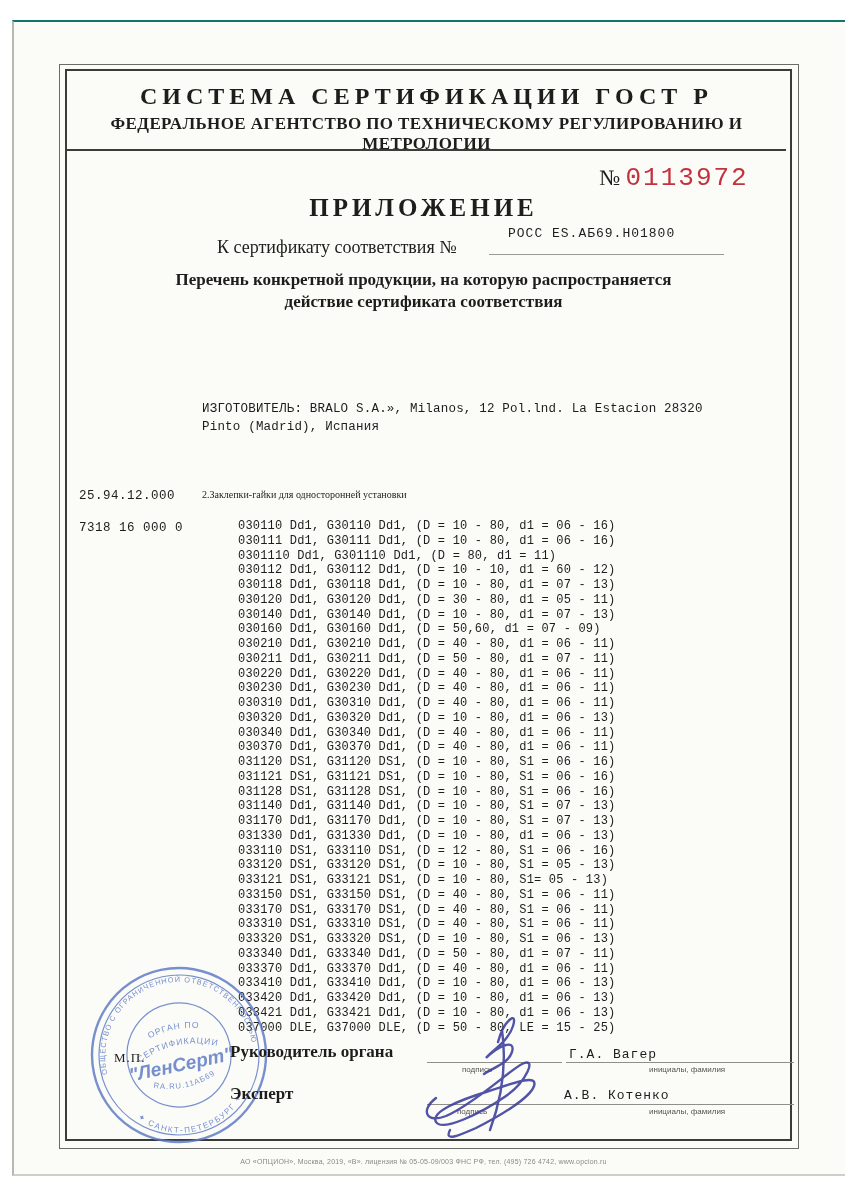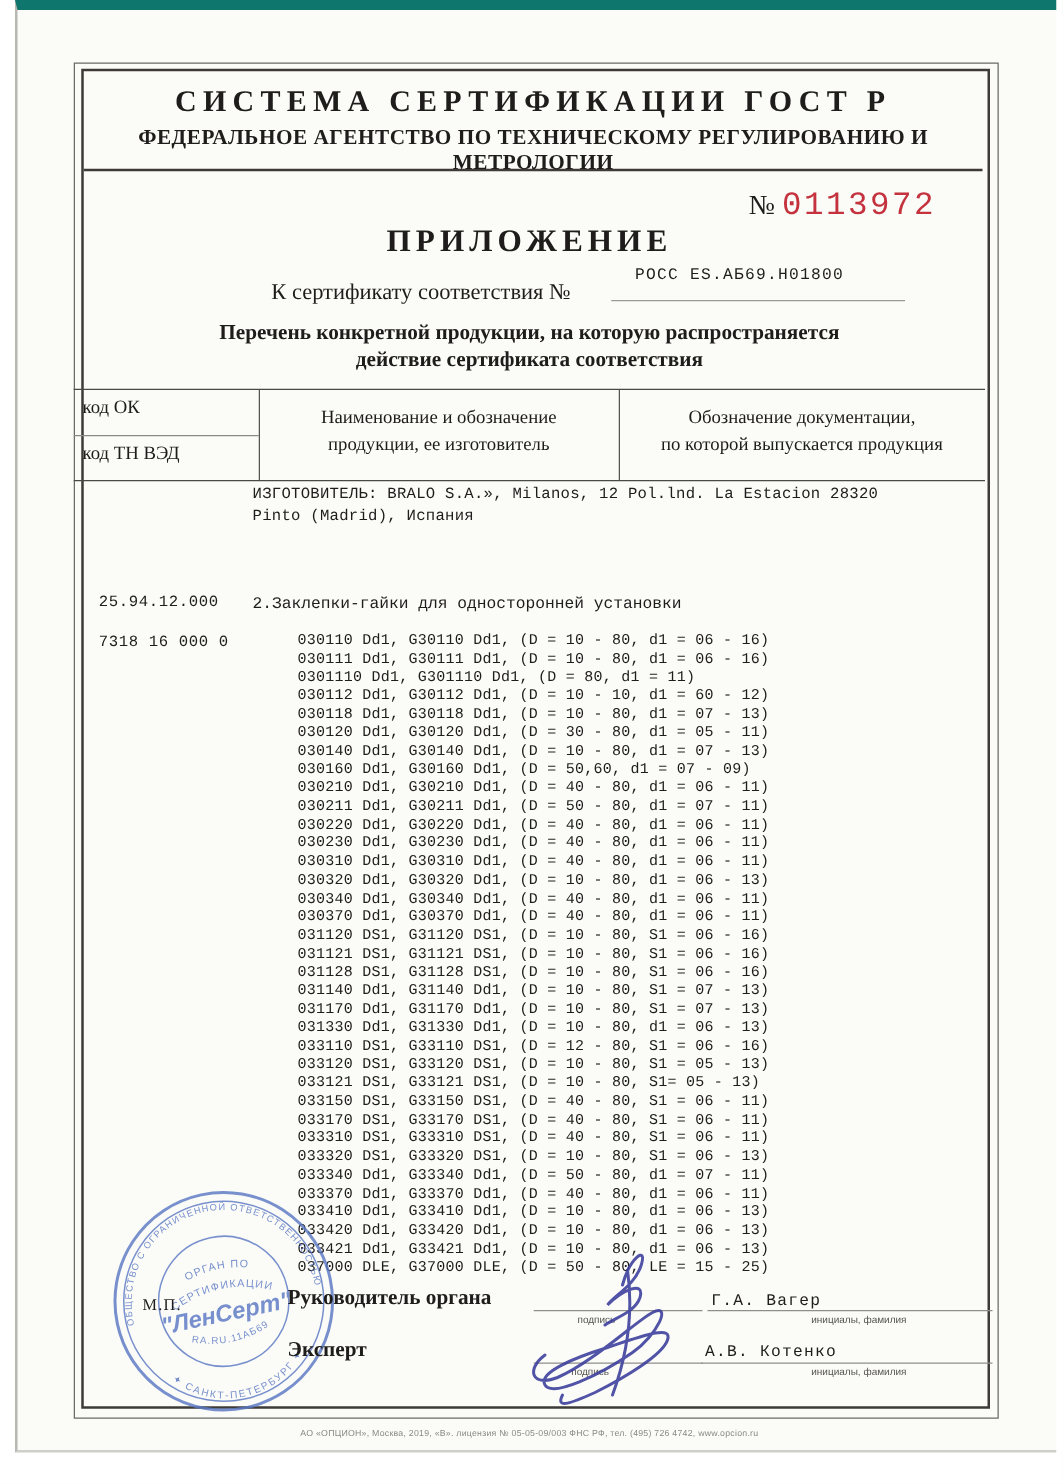--- a/index.html
+++ b/index.html
@@ -1,23 +1,23 @@
 <!DOCTYPE html>
 <html><head>
 <meta charset="utf-8">
 <style>
   html,body{margin:0;padding:0;}
   body{
     width:850px;height:1187px;position:relative;background:#ffffff;
     font-family:"Liberation Serif", serif;color:#1e1d1b;overflow:hidden;
   }
   .page{
-    position:absolute;left:12px;top:0;width:831px;height:1152px;
+    position:absolute;left:12px;top:20px;width:831px;height:1152px;
     background:#fbfbf8;
-    border-left:2px solid #b8b8b2;border-top:8px solid #0f766e;border-bottom:2px solid #cfcfc9;
+    border-left:2px solid #b8b8b2;border-top:2px solid #0f766e;border-bottom:2px solid #cfcfc9;
   }
   .outer-frame{
     position:absolute;left:45px;top:42px;width:738px;height:1083px;
     border:1px solid #6a6a66;
   }
   .inner-frame{
     position:absolute;left:51px;top:47px;width:723px;height:1068px;
     border:2px solid #3c3b38;
   }
   .abs{position:absolute;}
@@ -42,21 +42,21 @@
   .thead{
     position:absolute;left:45px;top:303px;width:729px;height:72px;
     border-top:1.5px solid #4a4945;border-bottom:1.5px solid #4a4945;
   }
   .thead .v1{position:absolute;left:148px;top:0;height:72px;border-left:1px solid #55544f;}
   .thead .v2{position:absolute;left:436px;top:0;height:72px;border-left:1px solid #55544f;}
   .thead .hmid{position:absolute;left:0;top:36px;width:148px;border-top:1px solid #8a8a84;}
   .th-cell{font-size:15px;}
   .mfr{font-size:12.5px;letter-spacing:0.2px;}
   .codecol{font-size:12.5px;letter-spacing:0.5px;}
-  .prodgroup{font-size:13px;}
+  .prodgroup{font-size:10px;font-family:Liberation Serif, serif;}
   #product-list{font-size:12px;line-height:14.75px;white-space:pre;letter-spacing:0.2px;}
   .product-row{height:14.75px;margin-left:36px;}
   .sig-label{font-size:17px;font-weight:bold;}
   .sig-name{font-size:13px;letter-spacing:1px;}
   .sig-line{border-bottom:1px solid #8f8f89;}
   .sig-caption{font-size:8px;color:#55544f;font-family:"Liberation Sans", sans-serif;}
   .mp{font-size:13px;letter-spacing:1px;}
   .footer{font-size:7px;color:#8a8a84;font-family:"Liberation Sans", sans-serif;letter-spacing:0.2px;}
   svg text{font-family:"Liberation Sans", sans-serif;}
 </style>
@@ -80,31 +80,20 @@
 
   <div class="abs cert-label" style="left:203px;top:215px;">К сертификату соответствия №</div>
 
   <div class="abs title center" style="left:45px;top:172px;width:729px;">ПРИЛОЖЕНИЕ</div>
   <div class="abs cert-no mono" style="left:478px;top:204px;margin-left:16px;">РОСС ES.АБ69.Н01800</div>
   <div class="abs cert-line" style="left:475px;top:212px;width:235px;height:20px;"></div>
 
   <div class="abs desc center" style="left:45px;top:270px;width:729px;">действие сертификата соответствия</div>
   <div class="abs desc center" style="left:45px;top:248px;width:729px;">Перечень конкретной продукции,  на которую распространяется</div>
 
-  <div class="thead">
-    <div class="v1"></div>
-    <div class="v2"></div>
-    <div class="hmid"></div>
-    <div class="abs th-cell" style="left:7px;top:6px;">код ОК</div>
-    <div class="abs th-cell" style="left:7px;top:43px;">код ТН ВЭД</div>
-    <div class="abs th-cell center" style="left:148px;top:14px;width:288px;">Наименование и обозначение</div>
-    <div class="abs th-cell center" style="left:148px;top:36px;width:288px;">продукции, ее изготовитель</div>
-    <div class="abs th-cell center" style="left:436px;top:14px;width:293px;">Обозначение документации,</div>
-    <div class="abs th-cell center" style="left:436px;top:36px;width:293px;">по которой выпускается продукция</div>
-  </div>
 
   <div class="abs mfr mono" style="left:188px;top:380px;">ИЗГОТОВИТЕЛЬ: BRALO S.A.», Milanos, 12 Pol.lnd. La Estacion 28320</div>
   <div class="abs mfr mono" style="left:188px;top:398px;">Pinto (Madrid), Испания</div>
 
   <div class="abs codecol mono" style="left:65px;top:467px;">25.94.12.000</div>
   <div class="abs codecol mono" style="left:65px;top:499px;">7318 16 000 0</div>
 
   <div class="abs prodgroup mono" style="left:188px;top:467px;">2.Заклепки-гайки для односторонней установки</div>
 
   <div id="product-list" class="abs mono" style="left:188px;top:497px;width:430px;"><div class="product-row">030110 Dd1, G30110 Dd1, (D = 10 - 80, d1 = 06 - 16)</div><div class="product-row">030111 Dd1, G30111 Dd1, (D = 10 - 80, d1 = 06 - 16)</div><div class="product-row">0301110 Dd1, G301110 Dd1, (D = 80, d1 = 11)</div><div class="product-row">030112 Dd1, G30112 Dd1, (D = 10 - 10, d1 = 60 - 12)</div><div class="product-row">030118 Dd1, G30118 Dd1, (D = 10 - 80, d1 = 07 - 13)</div><div class="product-row">030120 Dd1, G30120 Dd1, (D = 30 - 80, d1 = 05 - 11)</div><div class="product-row">030140 Dd1, G30140 Dd1, (D = 10 - 80, d1 = 07 - 13)</div><div class="product-row">030160 Dd1, G30160 Dd1, (D = 50,60, d1 = 07 - 09)</div><div class="product-row">030210 Dd1, G30210 Dd1, (D = 40 - 80, d1 = 06 - 11)</div><div class="product-row">030211 Dd1, G30211 Dd1, (D = 50 - 80, d1 = 07 - 11)</div><div class="product-row">030220 Dd1, G30220 Dd1, (D = 40 - 80, d1 = 06 - 11)</div><div class="product-row">030230 Dd1, G30230 Dd1, (D = 40 - 80, d1 = 06 - 11)</div><div class="product-row">030310 Dd1, G30310 Dd1, (D = 40 - 80, d1 = 06 - 11)</div><div class="product-row">030320 Dd1, G30320 Dd1, (D = 10 - 80, d1 = 06 - 13)</div><div class="product-row">030340 Dd1, G30340 Dd1, (D = 40 - 80, d1 = 06 - 11)</div><div class="product-row">030370 Dd1, G30370 Dd1, (D = 40 - 80, d1 = 06 - 11)</div><div class="product-row">031120 DS1, G31120 DS1, (D = 10 - 80, S1 = 06 - 16)</div><div class="product-row">031121 DS1, G31121 DS1, (D = 10 - 80, S1 = 06 - 16)</div><div class="product-row">031128 DS1, G31128 DS1, (D = 10 - 80, S1 = 06 - 16)</div><div class="product-row">031140 Dd1, G31140 Dd1, (D = 10 - 80, S1 = 07 - 13)</div><div class="product-row">031170 Dd1, G31170 Dd1, (D = 10 - 80, S1 = 07 - 13)</div><div class="product-row">031330 Dd1, G31330 Dd1, (D = 10 - 80, d1 = 06 - 13)</div><div class="product-row">033110 DS1, G33110 DS1, (D = 12 - 80, S1 = 06 - 16)</div><div class="product-row">033120 DS1, G33120 DS1, (D = 10 - 80, S1 = 05 - 13)</div><div class="product-row">033121 DS1, G33121 DS1, (D = 10 - 80, S1= 05 - 13)</div><div class="product-row">033150 DS1, G33150 DS1, (D = 40 - 80, S1 = 06 - 11)</div><div class="product-row">033170 DS1, G33170 DS1, (D = 40 - 80, S1 = 06 - 11)</div><div class="product-row">033310 DS1, G33310 DS1, (D = 40 - 80, S1 = 06 - 11)</div><div class="product-row">033320 DS1, G33320 DS1, (D = 10 - 80, S1 = 06 - 13)</div><div class="product-row">033340 Dd1, G33340 Dd1, (D = 50 - 80, d1 = 07 - 11)</div><div class="product-row">033370 Dd1, G33370 Dd1, (D = 40 - 80, d1 = 06 - 11)</div><div class="product-row">033410 Dd1, G33410 Dd1, (D = 10 - 80, d1 = 06 - 13)</div><div class="product-row">033420 Dd1, G33420 Dd1, (D = 10 - 80, d1 = 06 - 13)</div><div class="product-row">033421 Dd1, G33421 Dd1, (D = 10 - 80, d1 = 06 - 13)</div><div class="product-row">037000 DLE, G37000 DLE, (D = 50 - 80, LE = 15 - 25)</div></div>

